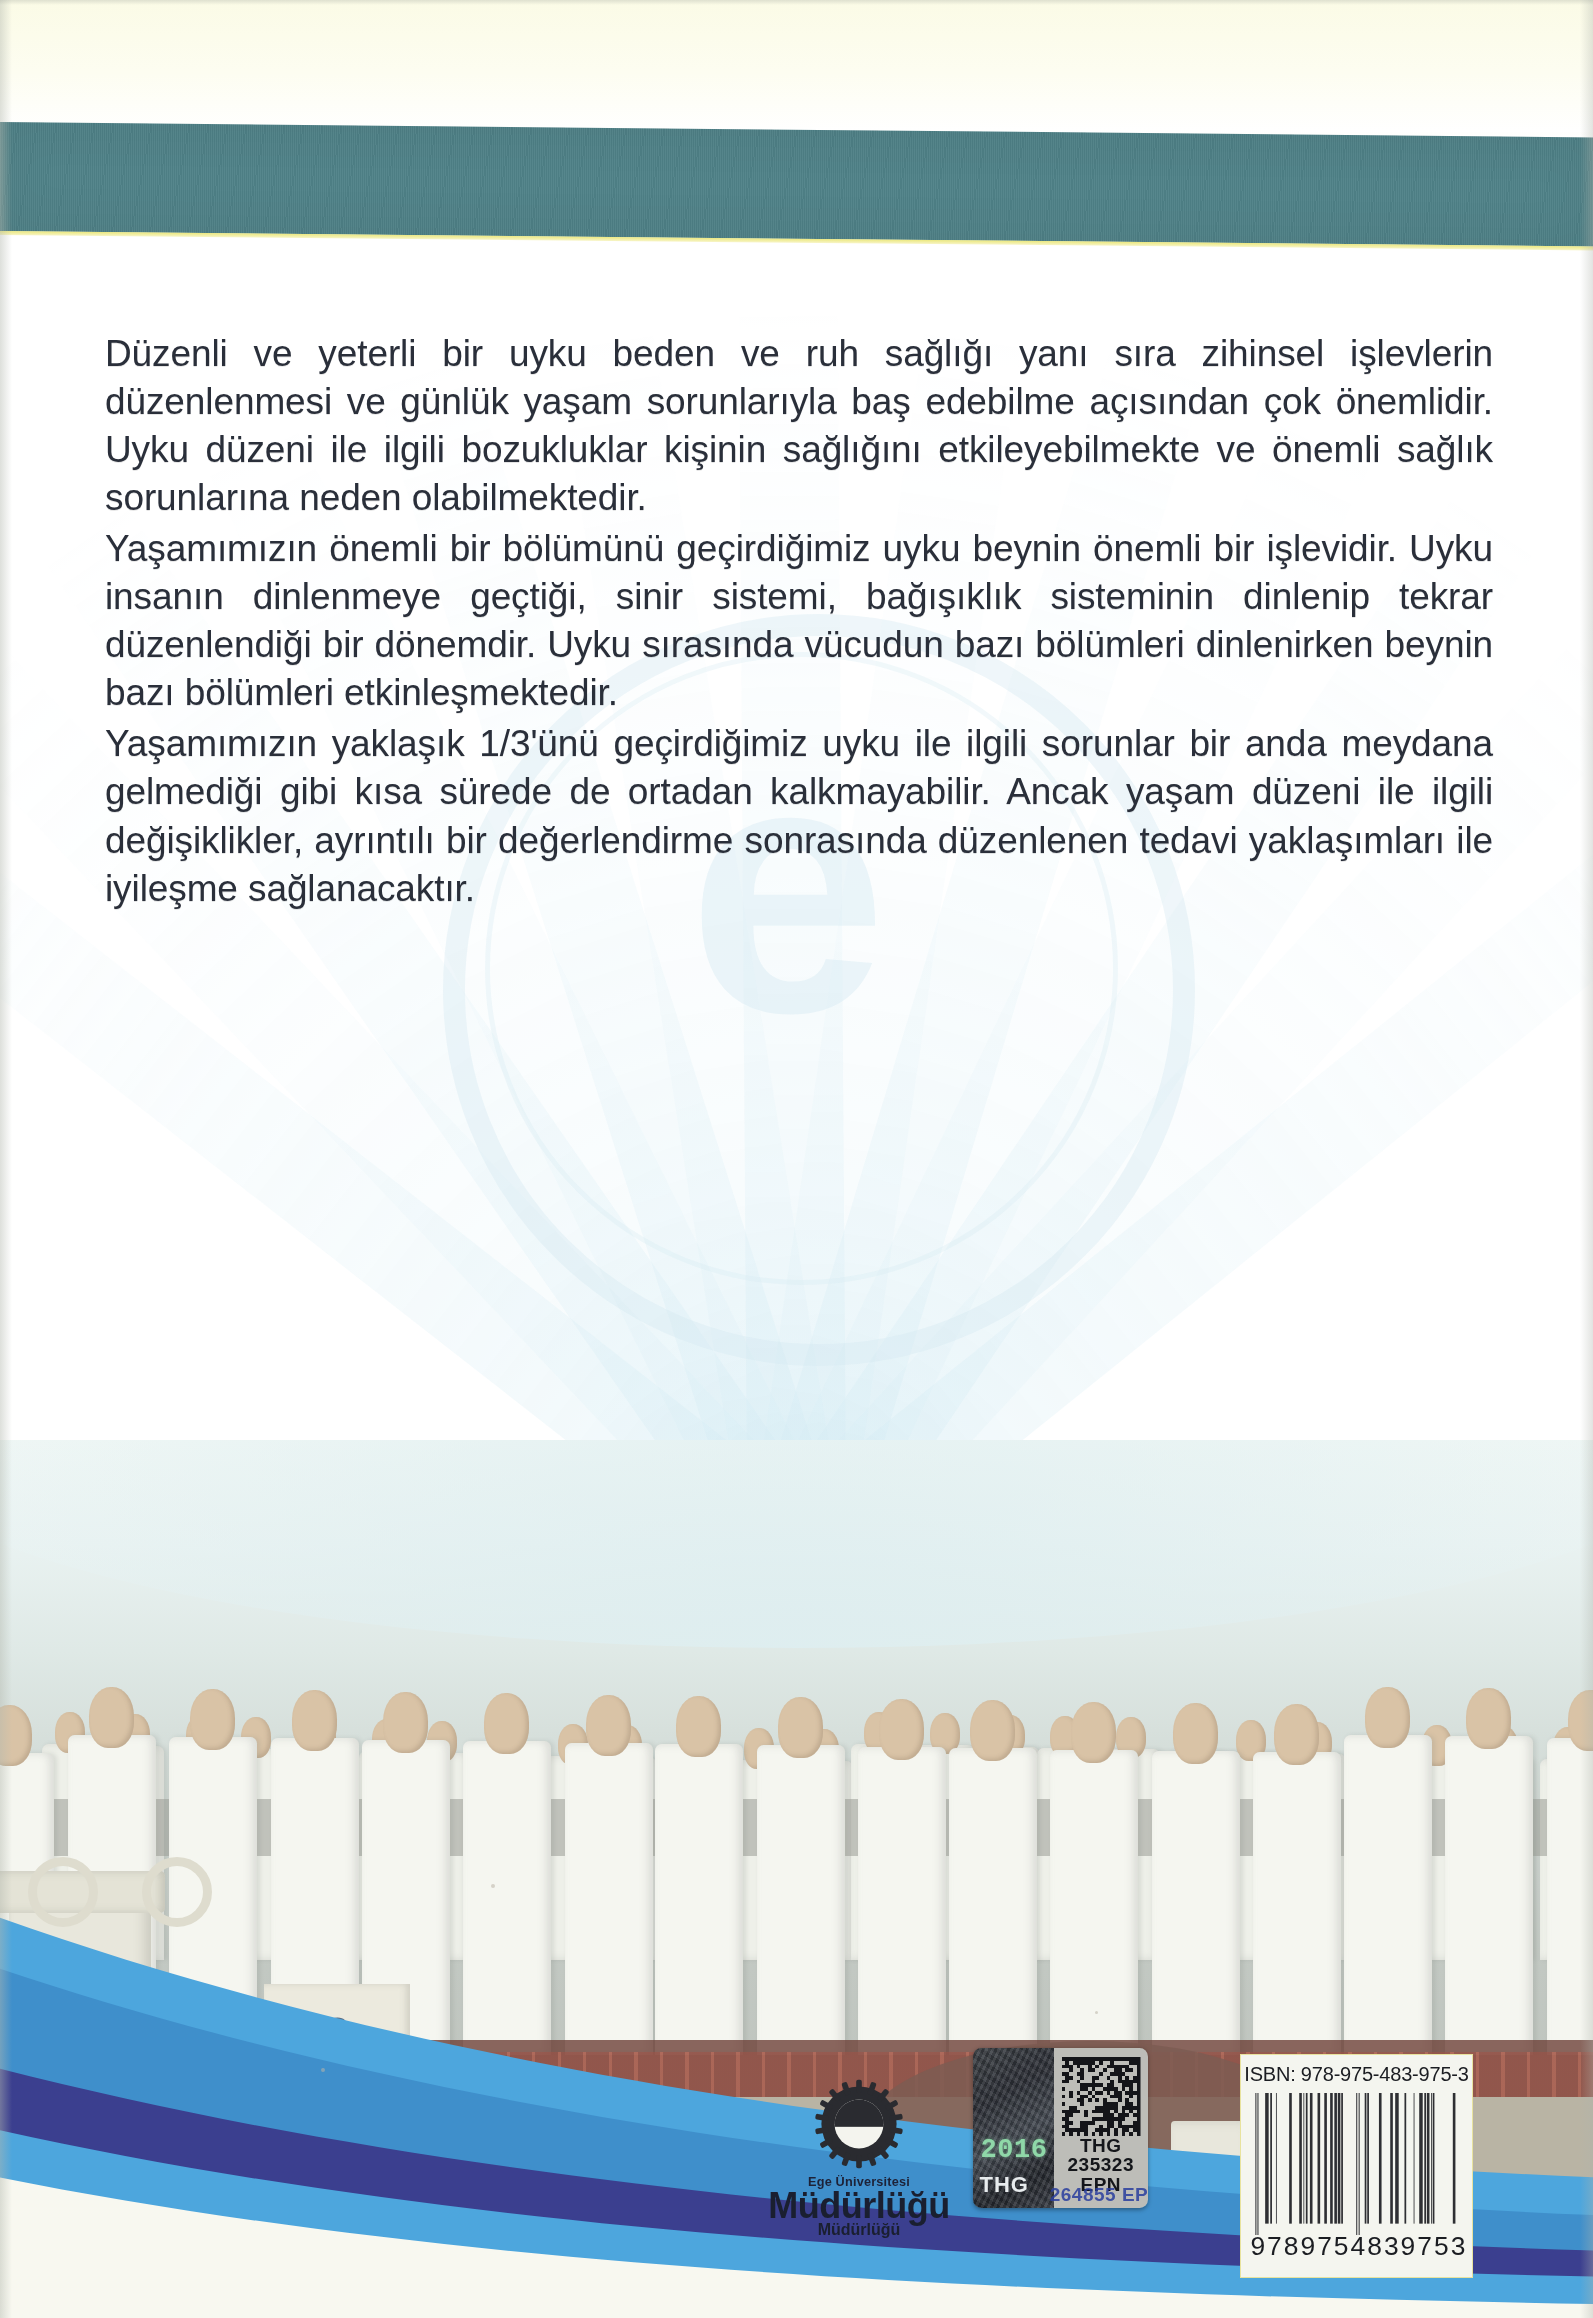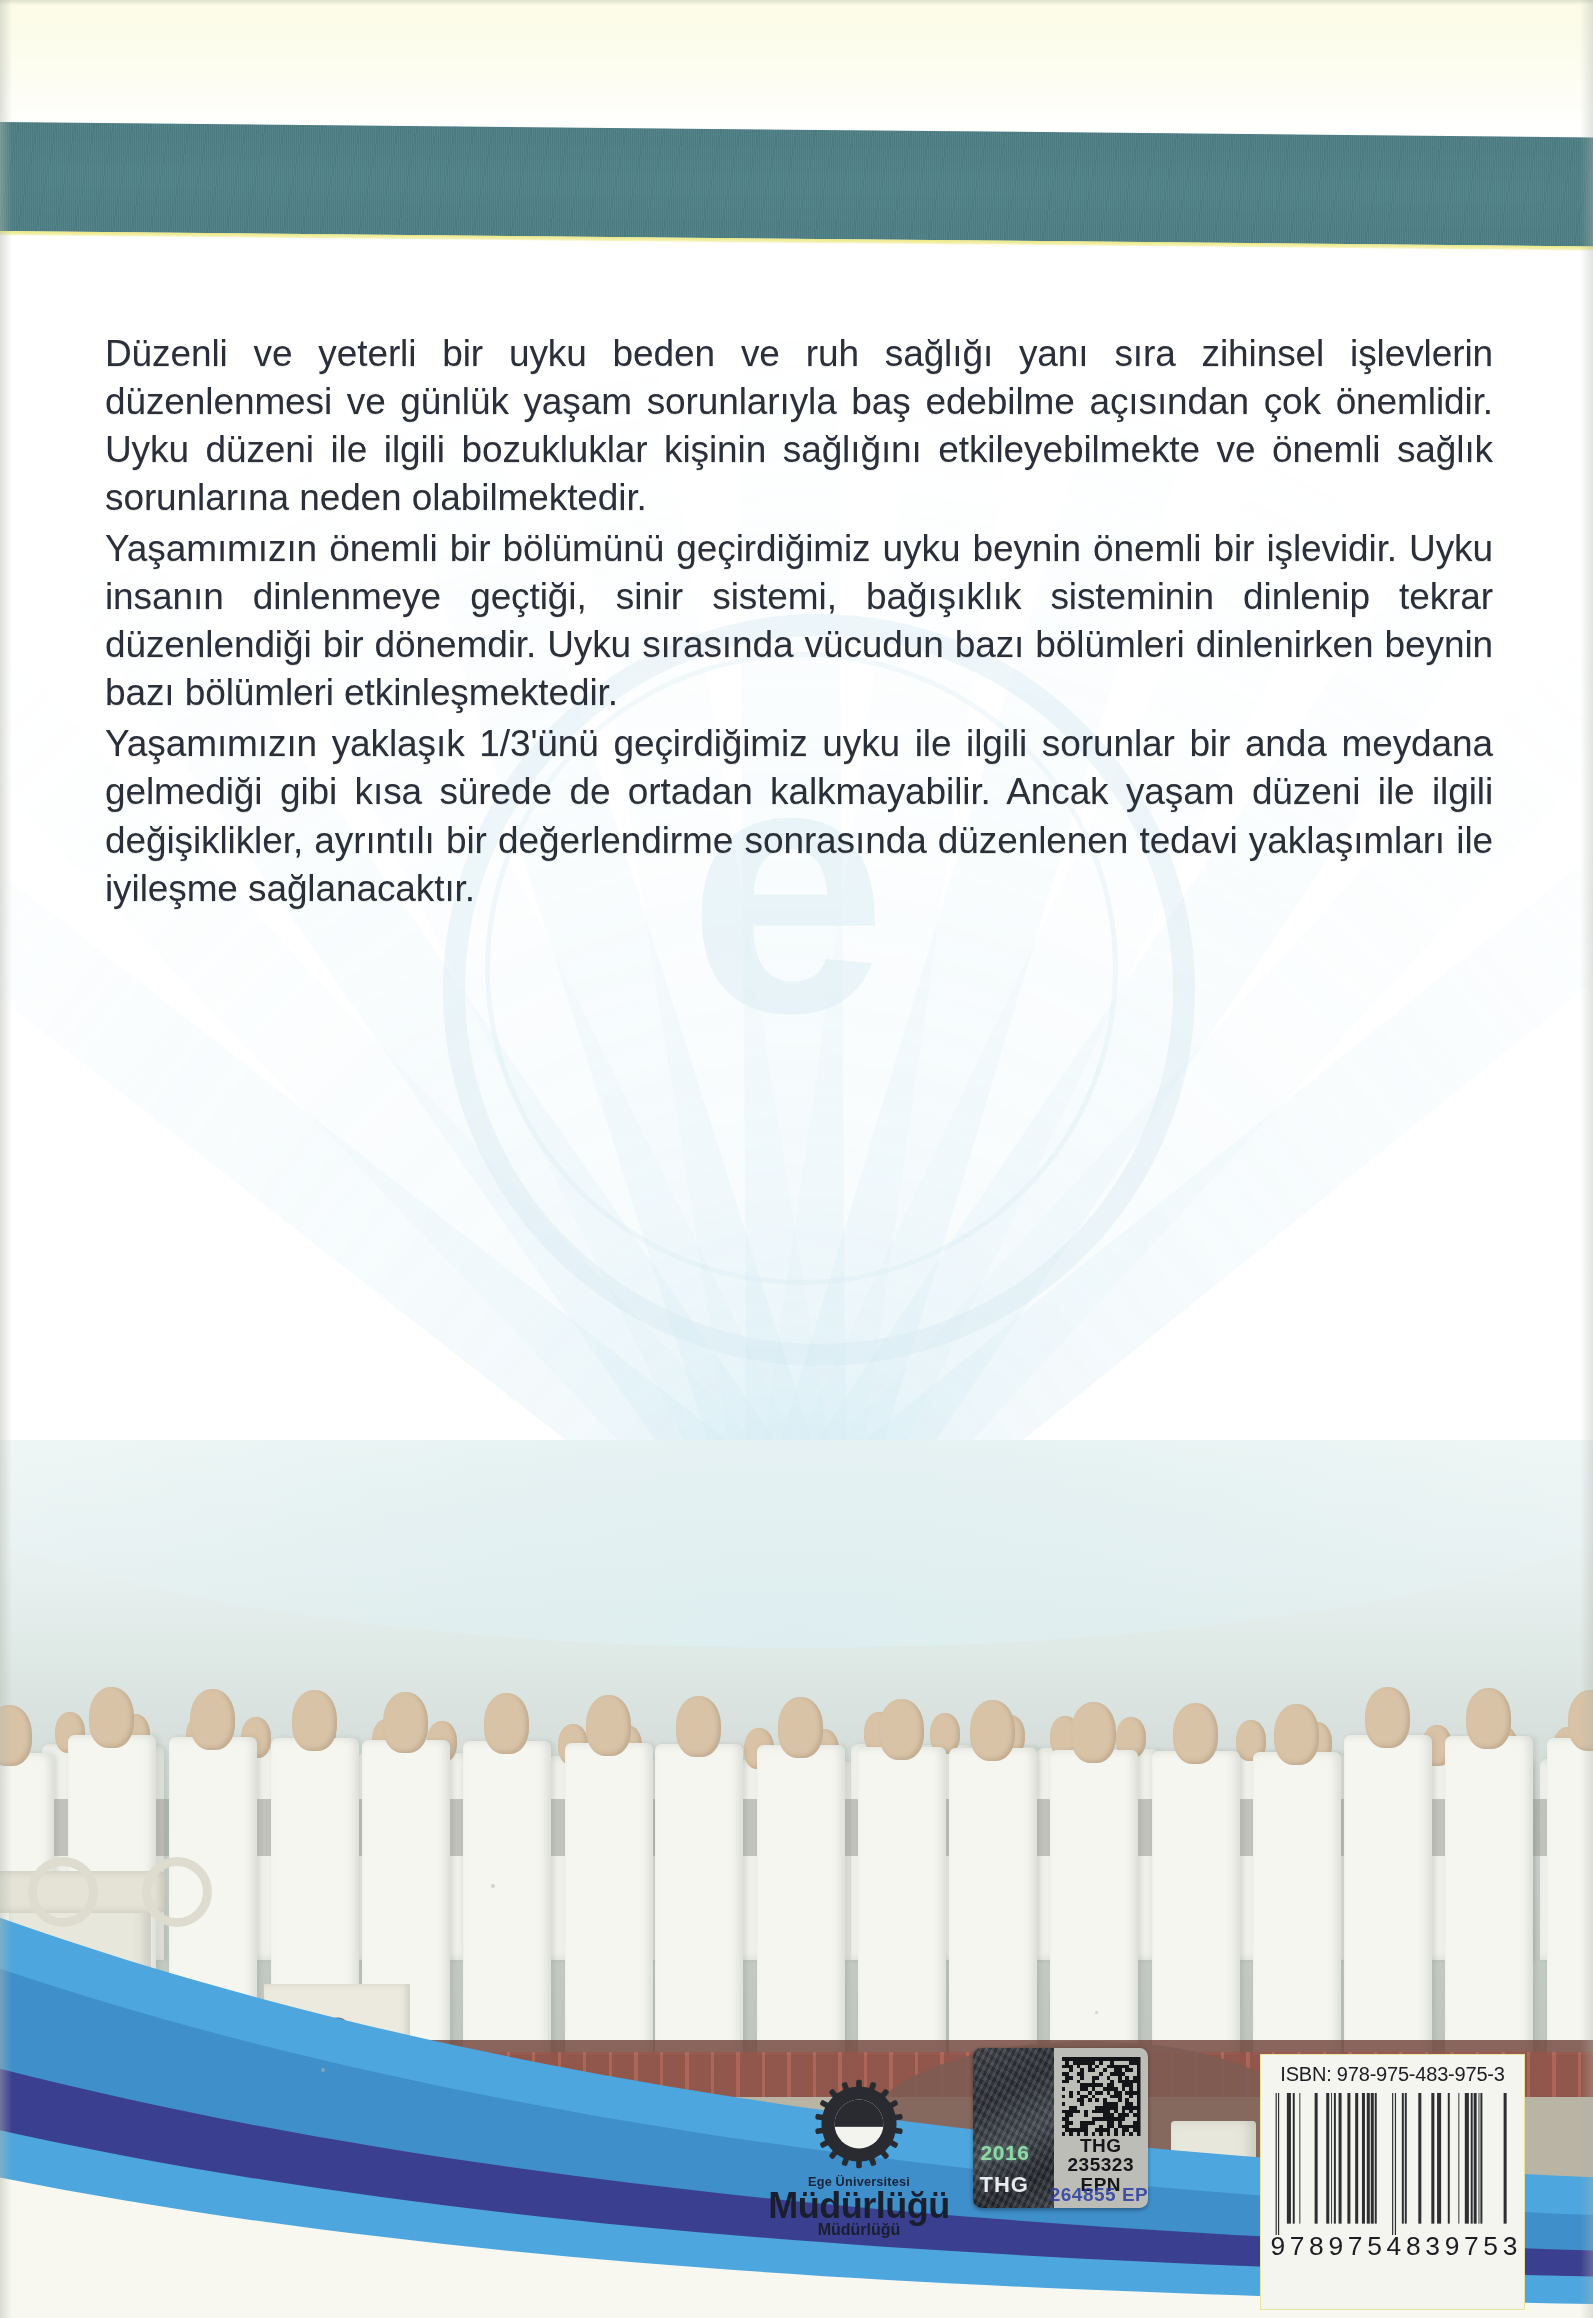--- a/index.html
+++ b/index.html
@@ -145,35 +145,35 @@
 
   
   .sticker{position:absolute;left:973px;top:2048px;width:175px;height:160px;
     border-radius:8.5px;overflow:hidden;box-shadow:0 1.9px 4.7px rgba(0,0,0,.35);
     display:flex;}
   .sticker-left{width:46%;height:100%;position:relative;
     background:linear-gradient(150deg,#3b3f44 0%,#2c2f36 30%,#444a52 55%,#23262c 80%,#3a3e46 100%);}
   .holo-noise{position:absolute;inset:0;
     background:repeating-linear-gradient(115deg,rgba(255,255,255,.08) 0 2.8px,rgba(0,0,0,.10) 2.8px 5.7px),
                repeating-linear-gradient(35deg,rgba(255,255,255,.05) 0 4.2px,rgba(0,0,0,.08) 4.2px 8.5px);}
-  .holo-year{position:absolute;left:7.6px;bottom:43px;font-size:21px;font-weight:bold;
-    color:#8fd8a8;letter-spacing:0.5px;text-shadow:0 0 3.8px rgba(140,220,170,.6);}
+  .holo-year{position:absolute;left:7.6px;bottom:43px;font-size:27px;font-weight:bold;
+    color:#8fd8a8;letter-spacing:0.5px;text-shadow:0 0 3.8px rgba(140,220,170,.6);font-family:Liberation Mono, monospace;}
   .holo-thg{position:absolute;left:6.6px;bottom:10.4px;font-size:22px;font-weight:bold;color:#e8ecee;letter-spacing:0.9px;}
   .sticker-right{flex:1;height:100%;position:relative;background:#bdbdb8;}
   .dm{position:absolute;left:50%;top:9.4px;transform:translateX(-50%);width:79px;height:79px;}
   .dm svg{width:79px;height:79px;display:block;}
   .sticker-code{position:absolute;left:0;right:0;top:88px;text-align:center;
     font-family:"Liberation Sans",sans-serif;font-weight:bold;color:#14161a;
     font-size:19px;line-height:1.02;letter-spacing:0.5px;}
   .sticker-blue{position:absolute;left:-3.8px;bottom:1.9px;font-size:19px;font-weight:bold;
     color:#2b3f9e;letter-spacing:0.5px;opacity:.85;white-space:nowrap;}
 
   
   .isbn-box{position:absolute;left:1240px;top:2054px;width:231px;height:222px;
-    background:#f4f5ef;border:1.4px solid #e8e39e;padding:16px;margin-left:20px;}
+    background:#f4f5ef;border:1.4px solid #e8e39e;padding:0;}
   .isbn-text{position:absolute;left:0;right:0;top:7.6px;text-align:center;
     font-size:20px;color:#1b1d22;letter-spacing:-0.2px;font-weight:500;}
   .bars{position:absolute;left:13.2px;right:11.3px;top:38px;height:142px;}
   .bars svg{width:100%;height:100%;display:block;}
   .ean-digits{position:absolute;left:9.4px;right:6.6px;top:176px;
     display:flex;justify-content:space-between;
     font-size:26.4px;color:#1b1d22;font-weight:500;letter-spacing:0px;}
   .ean-digits span{display:inline-block;}
 
   

